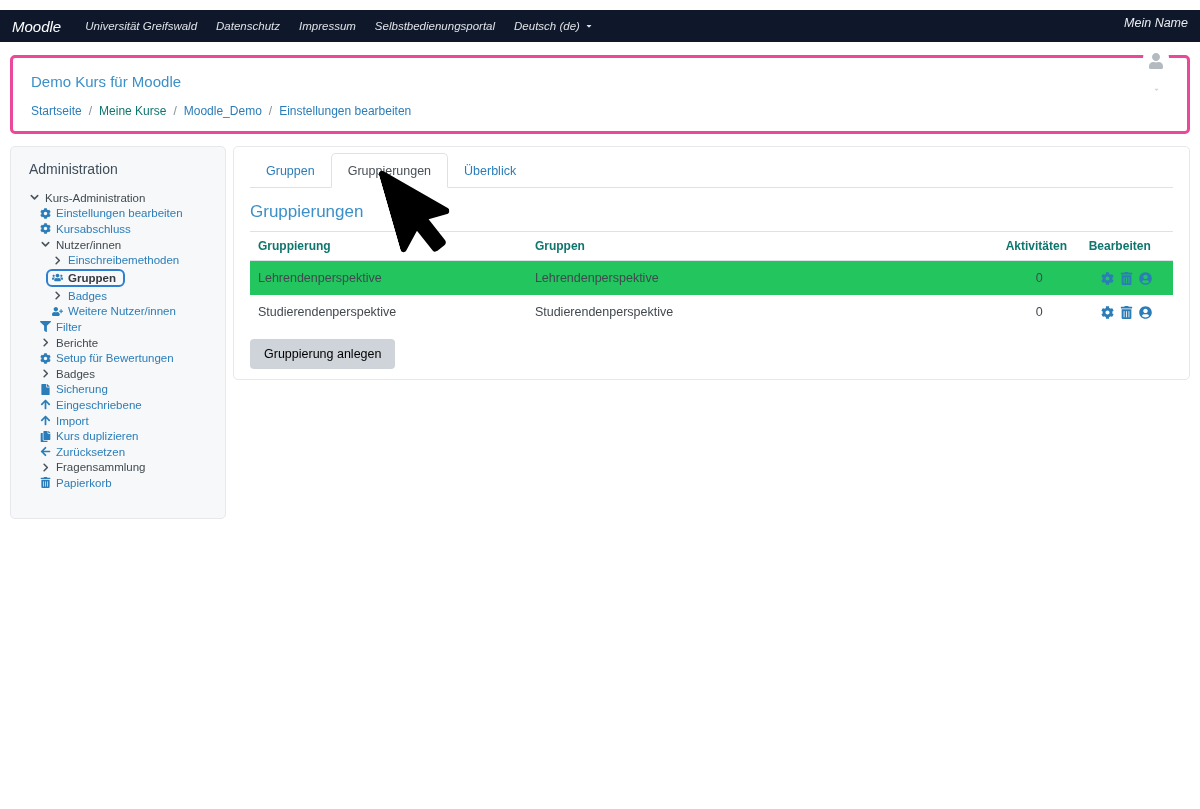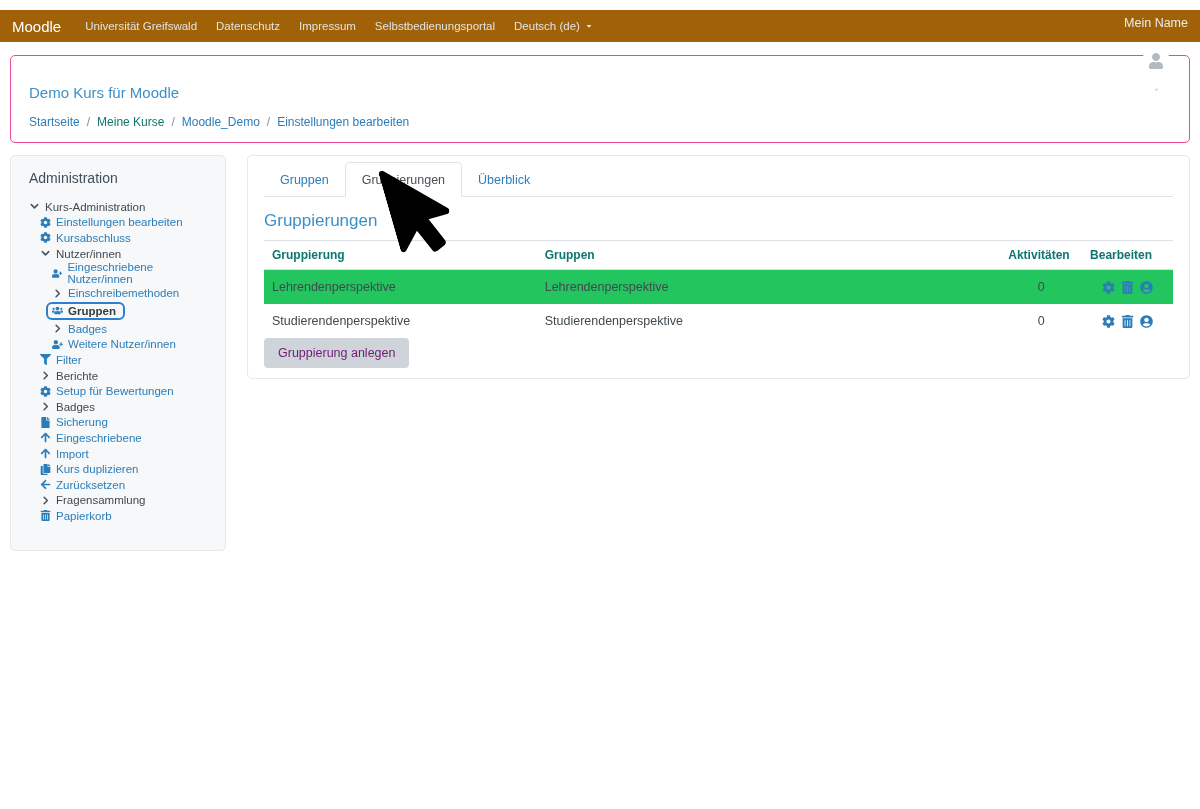--- a/index.html
+++ b/index.html
@@ -5,45 +5,45 @@
   * { box-sizing: border-box; }
   html,body { margin:0; padding:0; }
   body {
     width:1200px; height:809px; background:#ffffff; position:relative;
     font-family:"Liberation Sans", sans-serif; color:#343a40; overflow:hidden;
   }
   svg.ic { fill:currentColor; display:block; }
 
   
   .navbar {
-    margin-top:10px; height:32px; background:#a16207;
-    display:flex; align-items:center; padding:0 12px; color:#fff;
+    margin-top:10px; height:32px; background:#0f172a;
+    display:flex; align-items:center; padding:0 12px; color:#fff;font-style:italic;
   }
   .brand { font-size:15px; color:#ffffff; margin-right:24px; text-decoration:none; cursor:pointer; }
   .nav-link { font-size:11.5px; color:#dfe3e6; margin-right:19px; cursor:pointer; display:flex; align-items:center; gap:5px; }
   .nav-right { margin-left:auto; display:flex; align-items:center; gap:15px;flex-direction:column; }
   .nav-icon { color:#f1f3f5; cursor:pointer; }
   .user-name { font-size:12.5px; color:#e9ecef; cursor:pointer; }
   .avatar { width:26px; height:26px; border-radius:50%; background:#ffffff; display:flex; align-items:flex-end; justify-content:center; overflow:hidden; cursor:pointer; }
   .avatar svg { width:16px; height:16px; color:#b3bac0; margin-bottom:2px; }
   .caret { color:#cfd3d7; }
 
   
   .header-card {
-    margin:13px 10px 0 10px; border:1px solid #ec4899; border-radius:5px;
-    padding:28px 18px 13px 18px; background:#fff;
+    margin:13px 10px 0 10px; border:3px solid #ec4899; border-radius:5px;
+    padding:15px 18px 13px 18px; background:#fff;
   }
   .course-title { font-size:15px; color:#3b90c9; margin:0 0 14px 0; font-weight:normal; }
   .breadcrumb { display:flex; align-items:center; gap:7px; font-size:12px; }
   .crumb-link { color:#2b7db9; cursor:pointer; }
   .crumb-plain { color:#0f766e; }
   .crumb-sep { color:#868e96; }
 
   
-  .content { display:flex; align-items:flex-start; gap:21px; margin:12px 10px 0 10px; }
+  .content { display:flex; align-items:flex-start; gap:7px; margin:12px 10px 0 10px; }
 
   
   .sidebar-card {
     width:216px; flex:none; background:#f7f8f9; border:1px solid #e6e8eb;
     border-radius:5px; padding:14px 12px 26px 18px; min-height:373px;
   }
   .sidebar-title { font-size:14px; color:#3f4e5a; font-weight:normal; margin:0 0 13px 0; }
   .tree { font-size:11.5px; }
   .tree-item { display:flex; align-items:center; gap:5px; min-height:15.6px; cursor:pointer; }
   .tree-item .ic { width:11px; height:11px; }
@@ -77,21 +77,21 @@
     text-align:left; font-size:12px; color:#0f766e; padding:7px 8px;
     border-top:1px solid #dee2e6; border-bottom:1px solid #dee2e6;
   }
   table.grouping td { padding:10px 8px; }
   tr.stripe td { background:#22c55e; }
   th.c, td.c { text-align:center; }
   .edit-icons { display:flex; gap:6px; justify-content:center; color:#2b7db9; }
   .edit-icons .ic { width:13px; height:13px; cursor:pointer; }
 
   .btn-secondary {
-    background:#ced4da; color:#701a75; border:none; cursor:pointer;
+    margin-top:10px; background:#ced4da; color:#000000; border:none; cursor:pointer;
     font-size:12.5px; font-family:"Liberation Sans", sans-serif;
     padding:8px 14px; border-radius:4px; display:inline-block;text-align:center;
   }
 
   
   .cursor-annotation { position:absolute; left:379px; top:171px; z-index:50; pointer-events:none; }
   .cursor-annotation svg { width:58px; height:93px; fill:#000; transform:rotate(-16deg); transform-origin:2px 4px; }
 </style>
 </head>
 <body>
@@ -220,26 +220,20 @@
           </svg>
         <span>Kursabschluss</span>
       </div>
       <div class="tree-item t-dark d1">
         <svg class="ic t-chev">
             <use href="#i-chev-down"></use>
           </svg>
         <span>Nutzer/innen</span>
       </div>
       <div class="tree-item t-link d2">
-        <svg class="ic t-blueic">
-            <use href="#i-user-plus"></use>
-          </svg>
-        <span>Eingeschriebene Nutzer/innen</span>
-      </div>
-      <div class="tree-item t-link d2">
         <svg class="ic t-chev">
             <use href="#i-chev-right"></use>
           </svg>
         <span>Einschreibemethoden</span>
       </div>
       <div class="tree-item d2">
         <span class="hl-box">
           <svg class="ic t-blueic">
               <use href="#i-users"></use>
             </svg>

